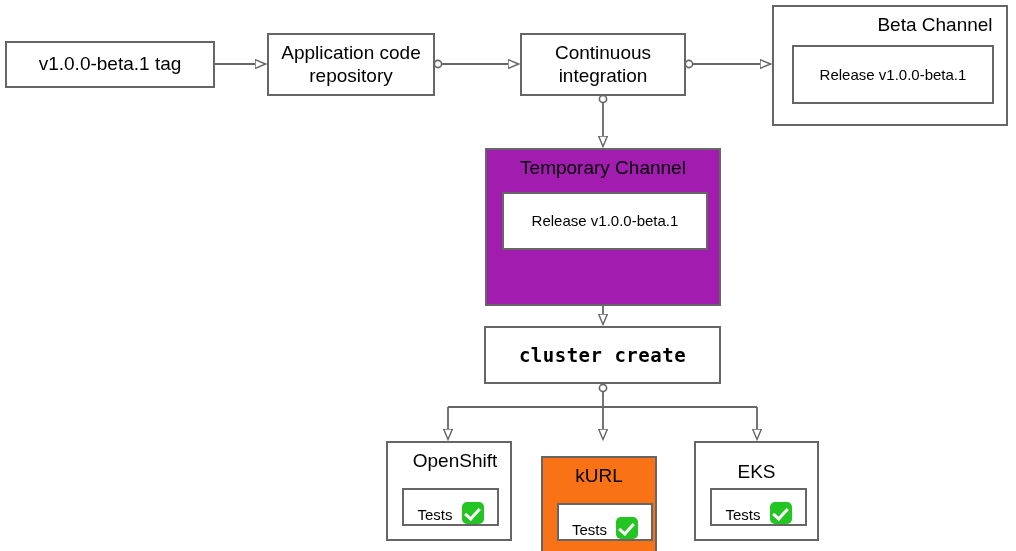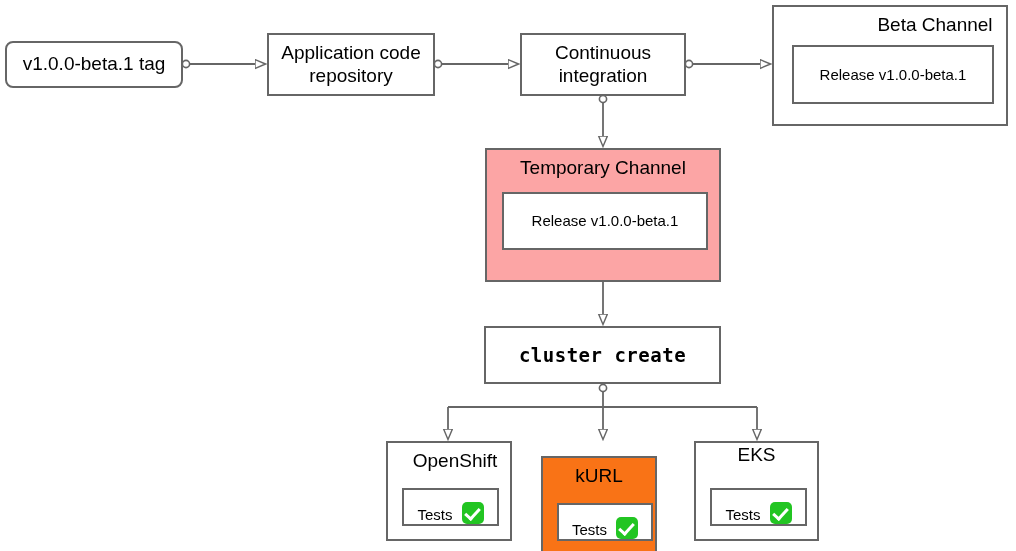--- a/index.html
+++ b/index.html
@@ -140,42 +140,42 @@
     <g>
       <circle cx="603" cy="388" r="3.6" fill="#ffffff" stroke="#666666" stroke-width="1.6"></circle>
       <path d="M603,392 L603,407" stroke="#666666" stroke-width="1.8" fill="none"></path>
       <path d="M448,407 L757,407" stroke="#666666" stroke-width="1.8" fill="none"></path>
       <line x1="448" y1="407" x2="448" y2="439" stroke="#666666" stroke-width="1.8" marker-end="url(#arrowOpen)"></line>
       <line x1="603" y1="407" x2="603" y2="439" stroke="#666666" stroke-width="1.8" marker-end="url(#arrowOpen)"></line>
       <line x1="757" y1="407" x2="757" y2="439" stroke="#666666" stroke-width="1.8" marker-end="url(#arrowOpen)"></line>
     </g>
   </svg>
 
-  <div class="node plain" id="n-tag" style="left: 5px; top: 41px; width: 178px; height: 47px; border-color: rgb(102, 102, 102); background: rgb(255, 255, 255); color: rgb(0, 0, 0); border-radius: 8px;">
+  <div class="node plain" id="n-tag" style="left: 5px; top: 41px; width: 210px; height: 47px; border-color: rgb(102, 102, 102); background: rgb(255, 255, 255); color: rgb(0, 0, 0);">
     <span class="node-label">v1.0.0-beta.1 tag</span>
   </div>
 
   <div class="node plain" id="n-repo" style="left: 267px; top: 33px; width: 168px; height: 63px; border-color: rgb(102, 102, 102); background: rgb(255, 255, 255); color: rgb(0, 0, 0);">
     <span class="node-label">Application code
 repository</span>
   </div>
 
   <div class="node plain" id="n-ci" style="left: 520px; top: 33px; width: 166px; height: 63px; border-color: rgb(102, 102, 102); background: rgb(255, 255, 255); color: rgb(0, 0, 0);">
     <span class="node-label">Continuous
 integration</span>
   </div>
 
   <div class="node container" id="n-beta" style="left: 772px; top: 5px; width: 236px; height: 121px; border-color: rgb(102, 102, 102); background: rgb(255, 255, 255); color: rgb(0, 0, 0);">
     <span class="container-title" style="margin-top: 7px; margin-left: 45px;">Beta Channel</span>
     <div class="inner-box" id="n-beta-inner" style="left: 18px; top: 38px; width: 202px; height: 59px; border-color: rgb(102, 102, 102);">
       <span>Release v1.0.0-beta.1</span>
     </div>
   </div>
 
-  <div class="node container" id="n-temp" style="left: 485px; top: 148px; width: 236px; height: 134px; border-color: rgb(102, 102, 102); background: #fca5a5; color: rgb(0, 0, 0);">
+  <div class="node container" id="n-temp" style="left: 485px; top: 148px; width: 236px; height: 158px; border-color: rgb(102, 102, 102); background: #a21caf; color: rgb(0, 0, 0);">
     <span class="container-title" style="margin-top: 7px;">Temporary Channel</span>
     <div class="inner-box" id="n-temp-inner" style="left: 15px; top: 42px; width: 206px; height: 58px; border-color: rgb(102, 102, 102);">
       <span>Release v1.0.0-beta.1</span>
     </div>
   </div>
 
   <div class="node mono" id="n-cluster" style="left: 484px; top: 326px; width: 237px; height: 58px; border-color: rgb(102, 102, 102); background: rgb(255, 255, 255); color: rgb(0, 0, 0);">
     <span class="node-label">cluster create</span>
   </div>
 
@@ -189,20 +189,20 @@
 
   <div class="node container" id="n-kurl" style="left: 541px; top: 456px; width: 116px; height: 100px; border-color: rgb(102, 102, 102); background: #f97316; color: rgb(0, 0, 0);">
     <span class="container-title" style="margin-top: 7px;">kURL</span>
     <div class="inner-box with-badge" id="n-kurl-inner" style="left: 14px; top: 45px; width: 96px; height: 38px; border-color: rgb(102, 102, 102);">
       <span>Tests</span>
       <span class="check-badge" style="background: rgb(34, 197, 34);"></span>
     </div>
   </div>
 
   <div class="node container" id="n-eks" style="left: 694px; top: 441px; width: 125px; height: 100px; border-color: rgb(102, 102, 102); background: rgb(255, 255, 255); color: rgb(0, 0, 0);">
-    <span class="container-title" style="margin-top: 1px;">EKS</span>
+    <span class="container-title" style="margin-top: 18px;">EKS</span>
     <div class="inner-box with-badge" id="n-eks-inner" style="left: 14px; top: 45px; width: 97px; height: 38px; border-color: rgb(102, 102, 102);">
       <span>Tests</span>
       <span class="check-badge" style="background: rgb(34, 197, 34);"></span>
     </div>
   </div>
 
 </div>
 
 </body></html>

